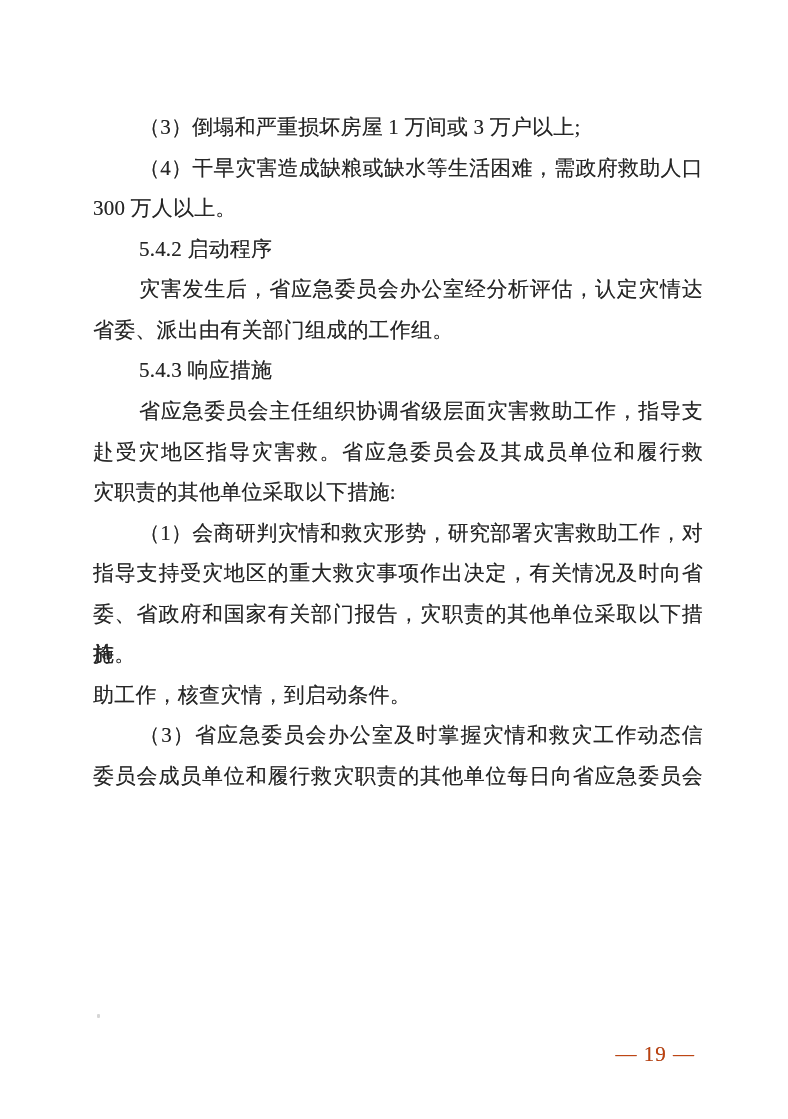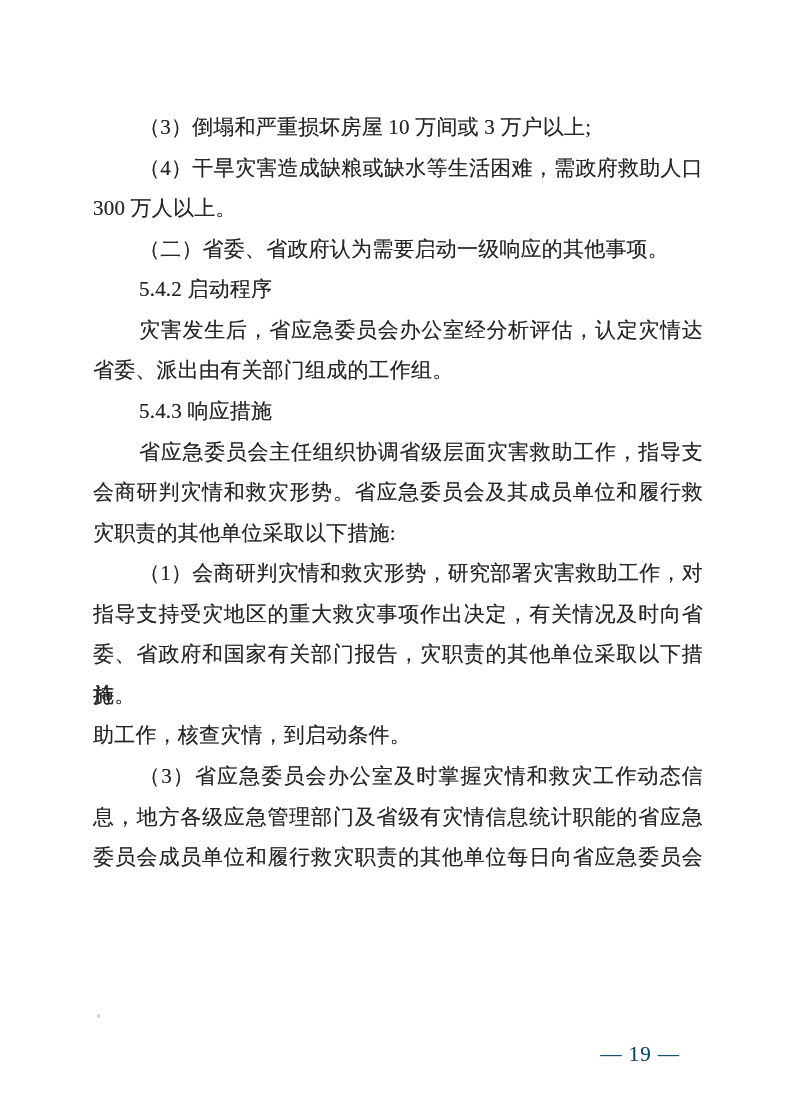--- a/index.html
+++ b/index.html
@@ -36,60 +36,58 @@
     text-align: justify;
     text-align-last: justify;
     text-justify: inter-character;
   }
   .ln.ind {
     text-indent: 46px;
   }
   .page-number {
     position: absolute;
     top: 1039px;
-    right: 108px;
+    right: 93px;
     height: 30px;
     line-height: 30px;
     font-size: 21px;
     letter-spacing: 1px;
-    color: #0c4a6e;
+    color: #c2410c;
     text-shadow: 0 0 0.4px rgba(40,40,40,0.55);
   }
   .speck {
     position: absolute;
     left: 97px;
     top: 1014px;
     width: 3px;
     height: 4px;
     background: rgba(120,120,120,0.30);
     border-radius: 1px;
   }
 </style>
 </head>
 <body>
 
 <div class="page">
   <div class="text-block">
-    <div class="ln ind">（3）倒塌和严重损坏房屋 10 万间或 3 万户以上;</div>
+    <div class="ln ind">（3）倒塌和严重损坏房屋 1 万间或 3 万户以上;</div>
     <div class="ln ind jst">（4）干旱灾害造成缺粮或缺水等生活困难，需政府救助人口</div>
     <div class="ln">300 万人以上。</div>
-    <div class="ln ind">（二）省委、省政府认为需要启动一级响应的其他事项。</div>
     <div class="ln ind">5.4.2 启动程序</div>
     <div class="ln ind jst">灾害发生后，省应急委员会办公室经分析评估，认定灾情达</div>
     <div class="ln">省委、派出由有关部门组成的工作组。</div>
     <div class="ln ind">5.4.3 响应措施</div>
     <div class="ln ind jst">省应急委员会主任组织协调省级层面灾害救助工作，指导支</div>
-    <div class="ln jst">会商研判灾情和救灾形势。省应急委员会及其成员单位和履行救</div>
+    <div class="ln jst">赴受灾地区指导灾害救。省应急委员会及其成员单位和履行救</div>
     <div class="ln">灾职责的其他单位采取以下措施:</div>
     <div class="ln ind jst">（1）会商研判灾情和救灾形势，研究部署灾害救助工作，对</div>
     <div class="ln jst">指导支持受灾地区的重大救灾事项作出决定，有关情况及时向省</div>
     <div class="ln jst">委、省政府和国家有关部门报告，灾职责的其他单位采取以下措施</div>
     <div class="ln">持。</div>
     <div class="ln">助工作，核查灾情，到启动条件。</div>
     <div class="ln ind jst">（3）省应急委员会办公室及时掌握灾情和救灾工作动态信</div>
-    <div class="ln jst">息，地方各级应急管理部门及省级有灾情信息统计职能的省应急</div>
     <div class="ln jst">委员会成员单位和履行救灾职责的其他单位每日向省应急委员会</div>
   </div>
 
   <div class="page-number">— 19 —</div>
 
   <div class="speck"></div>
 </div>
 
 </body></html>

